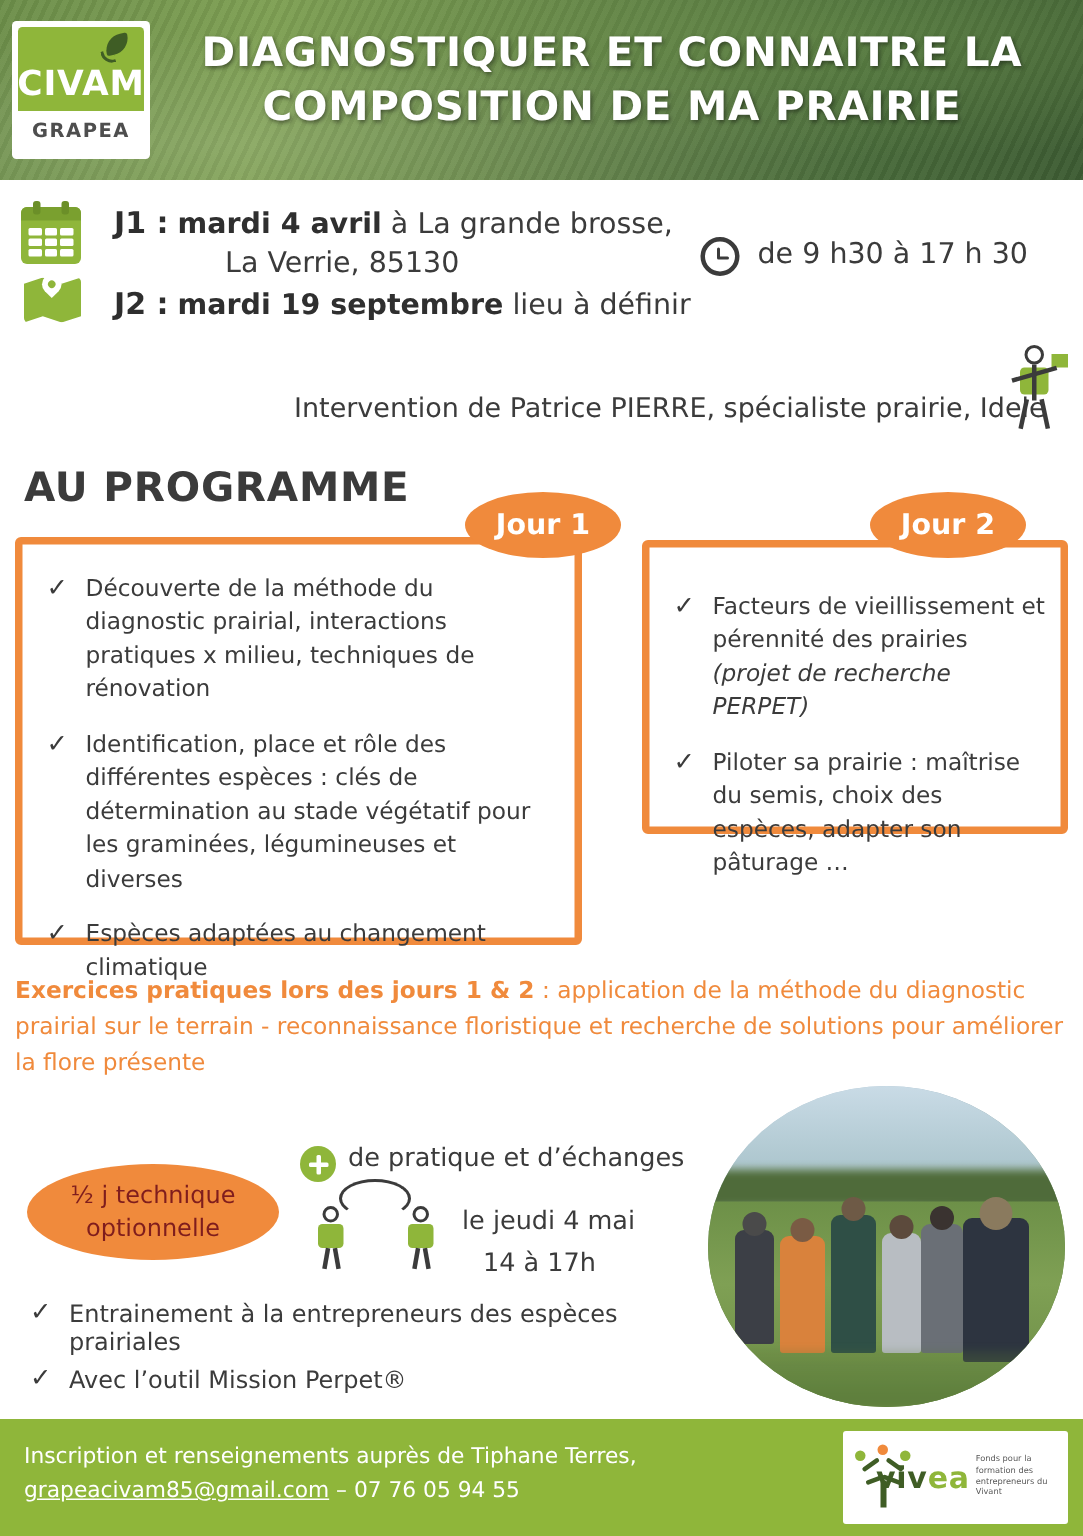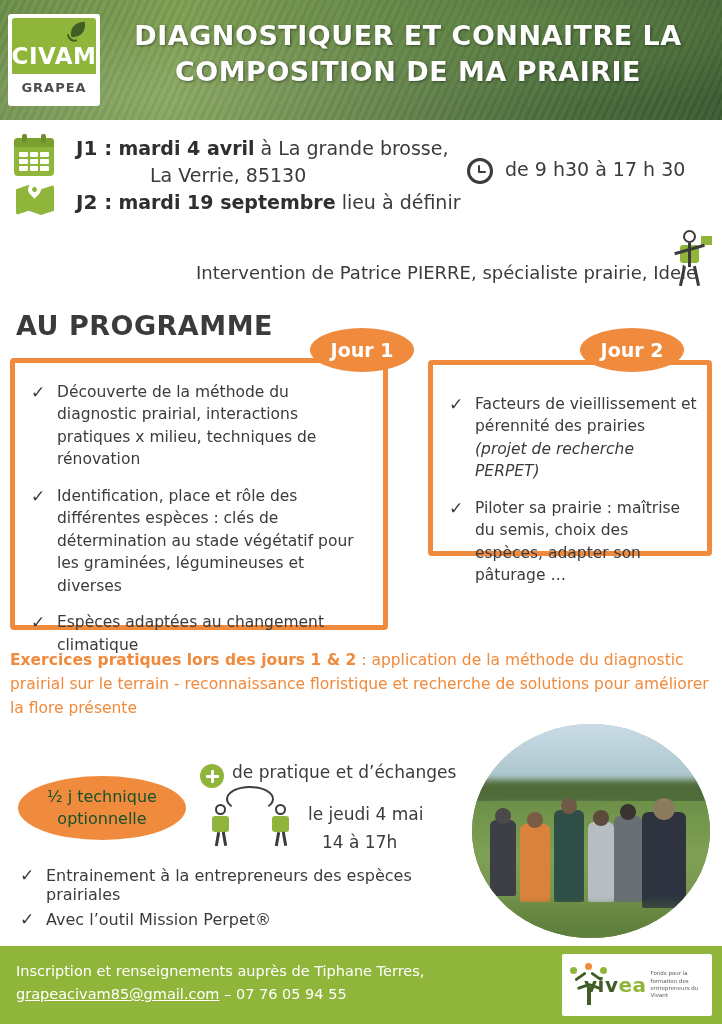--- a/index.html
+++ b/index.html
@@ -215,21 +215,21 @@
   
   .exercises {
     position:absolute; left:10px; top:648px; width:706px;
     font-size:15.5px; color:#f08a3c; line-height:1.55;
   }
   .exercises .lead { color:#f08a3c; font-weight:bold; }
 
   
   .halfday-bubble {
     position:absolute; left:18px; top:776px; width:168px; height:64px;
-    background:#f08a3c; color:#14532d; border-radius:50%/50%;
+    background:#f08a3c; color:#7f1d1d; border-radius:50%/50%;
     display:flex; flex-direction:column; align-items:center; justify-content:center;
     font-size:16px; line-height:1.35; text-align:center;
   }
   .plus-icon {
     position:absolute; left:200px; top:764px; width:24px; height:24px;
     background:#8fb63a; border-radius:50%;
   }
   .plus-icon::before, .plus-icon::after {
     content:""; position:absolute; background:#ffffff; border-radius:1px;
   }

